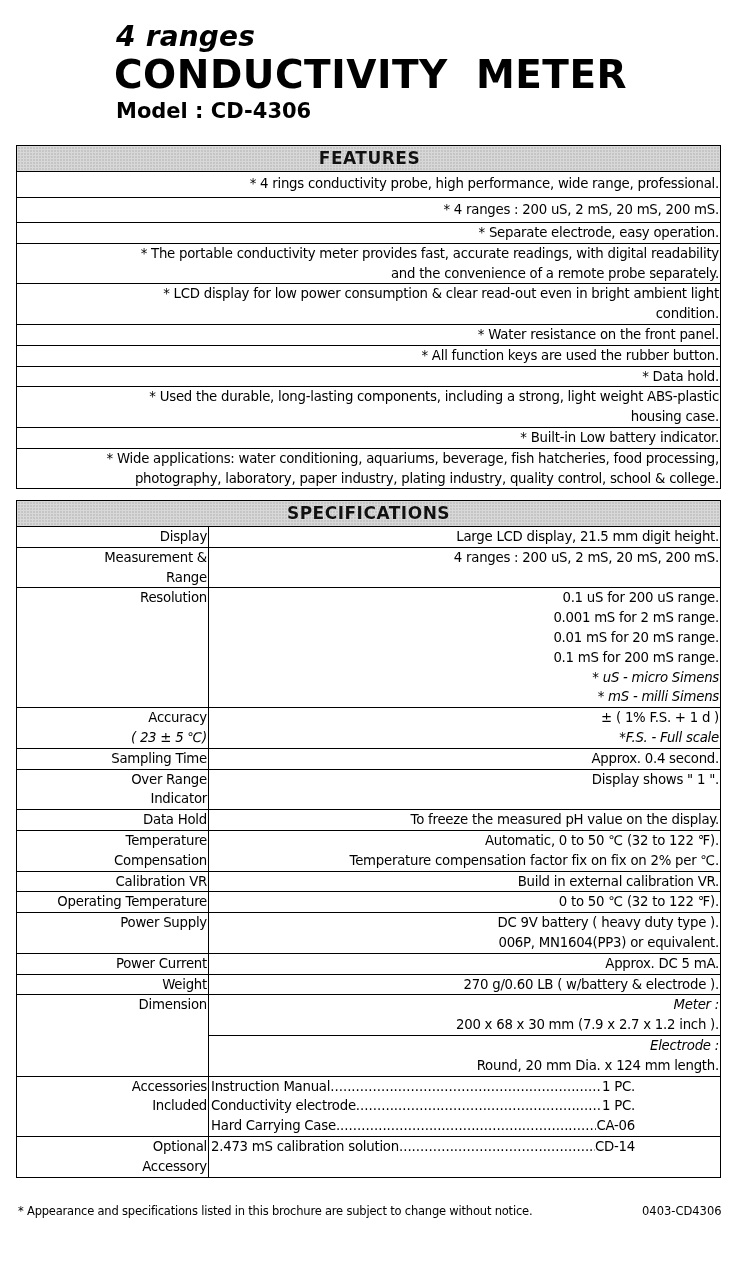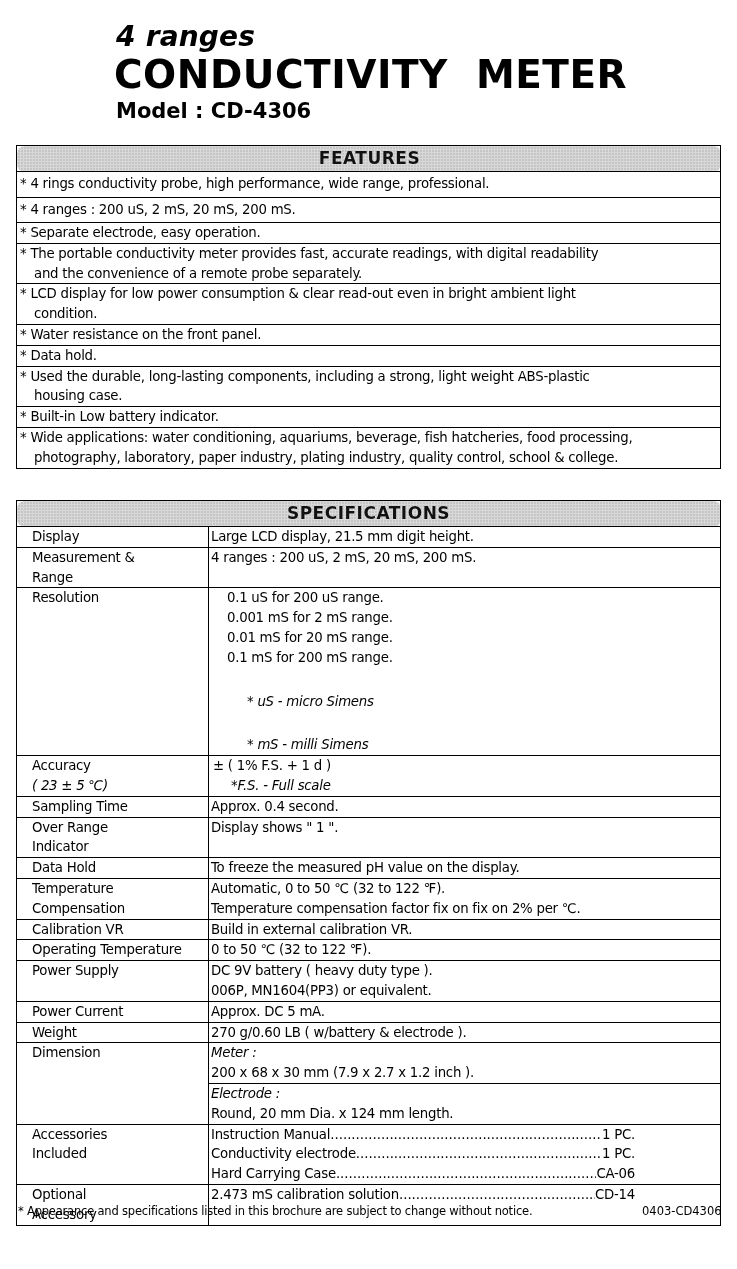--- a/index.html
+++ b/index.html
@@ -4,41 +4,40 @@
 <style>
   * { box-sizing: border-box; margin: 0; padding: 0; }
   html, body { width: 737px; height: 1269px; background: #fff; overflow: hidden; }
   body { font-family: "DejaVu Sans", sans-serif; color: #000; position: relative; }
 
   .subtitle { position: absolute; left: 116px; top: 20px; font-size: 28px; font-weight: bold; font-style: italic; letter-spacing: 0.2px; }
   .title { position: absolute; left: 114px; top: 52px; font-size: 39px; font-weight: bold; letter-spacing: 0.5px; white-space: pre; line-height: 46px; }
   .model { position: absolute; left: 116px; top: 99px; font-size: 21px; font-weight: bold; }
 
   table { border-collapse: collapse; position: absolute; left: 16px; width: 705px; table-layout: fixed; }
-  td { border: 1px solid #000; font-size: 13.3px; line-height: 19.8px; vertical-align: top; padding: 0 1px; white-space: nowrap; letter-spacing: -0.25px; }
+  td { border: 1px solid #000; font-size: 13.3px; line-height: 19.8px; vertical-align: top; padding: 0 1px; white-space: nowrap; letter-spacing: -0.25px; text-align: right; }
   .band {
     height: 26px; text-align: center; font-weight: bold; font-size: 17px; line-height: 25px; letter-spacing: 0.5px;
     background-color: #d8d8d8;
     background-image: radial-gradient(#8a8a8a 0.6px, transparent 0.7px);
     background-size: 3px 3px;
     color: #111;
-    border-radius: 8px;
   }
   .band span { text-shadow: 0 0 1px #fff; }
 
   #features { top: 145px; }
   #features td { padding-left: 3px; }
   .feat .ind { padding-left: 14px; display: block; }
 
   #specs { top: 500px; }
   #specs col.c1 { width: 192px; }
   .label { padding-left: 15px; }
   .value { padding-left: 2px; }
   .ind1 { padding-left: 16px; display: block; }
-  .ind2 { padding-left: 36px; display: block; font-style: italic; margin-top: 24px; }
+  .ind2 { padding-left: 36px; display: block; font-style: italic; }
   .it { font-style: italic; }
   .acc-sub { padding-left: 20px; display: block; font-style: italic; }
   .dim-block { display: block; }
   .dim-divider { border-top: 1px solid #000; margin: 0 -1px 0 -2px; }
   .acc-row { display: flex; width: 424px; }
   .acc-row .nm { white-space: nowrap; }
   .acc-row .dots { flex: 1; overflow: hidden; white-space: nowrap; letter-spacing: 0; }
   .acc-row .dots::before { content: ".........................................................................................................."; }
   .acc-row .qty { white-space: nowrap; }
 
@@ -69,20 +68,23 @@
   <tr>
         <td class="feat"><span>*</span> <span>The portable conductivity meter provides fast, accurate readings, with digital readability</span><span class="ind">and the convenience of a remote probe separately.</span></td>
       </tr>
   <tr>
         <td class="feat"><span>*</span> <span>LCD display for low power consumption &amp; clear read-out even in bright ambient light</span><span class="ind">condition.</span></td>
       </tr>
   <tr>
         <td class="feat"><span>*</span> <span>Water resistance on the front panel.</span></td>
       </tr>
   <tr>
+        <td class="feat"><span>*</span> <span>All function keys are used the rubber button.</span></td>
+      </tr>
+  <tr>
         <td class="feat"><span>*</span> <span>Data hold.</span></td>
       </tr>
   <tr>
         <td class="feat"><span>*</span> <span>Used the durable, long-lasting components, including a strong, light weight ABS-plastic</span><span class="ind">housing case.</span></td>
       </tr>
   <tr>
         <td class="feat"><span>*</span> <span>Built-in Low battery indicator.</span></td>
       </tr>
   <tr>
         <td class="feat"><span>*</span> <span>Wide applications: water conditioning, aquariums, beverage, fish hatcheries, food processing,</span><span class="ind">photography, laboratory, paper industry, plating industry, quality control, school &amp; college.</span></td>

